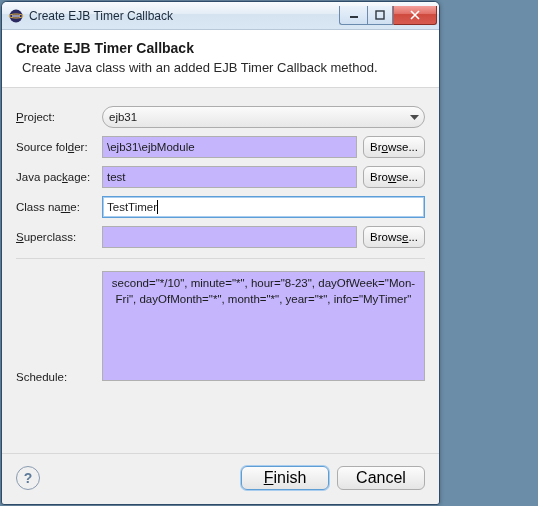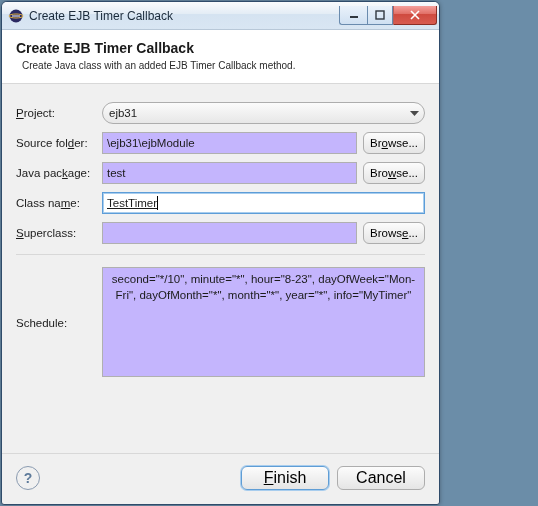--- a/index.html
+++ b/index.html
@@ -9,21 +9,21 @@
   .titlebar .app-icon { width: 16px; height: 16px; margin-right: 5px; }
   .titlebar .title { font-size: 12px; color: #1b2b3b; flex: 1; }
   .winbtns { display: flex; gap: 0; margin-left:auto; }
   .winbtn { height: 19px; border: 1px solid #6a8bae; border-top: none; display:flex; align-items:center; justify-content:center; font-size:11px; background: linear-gradient(to bottom,#eaf2fb,#cfe0f2); }
   .winbtn.min { width: 28px; border-radius: 0 0 0 3px; border-right:none;}
   .winbtn.max { width: 26px; }
   .winbtn.close { width: 44px; border-radius: 0 0 3px 0; background: linear-gradient(to bottom,#f5a09c 0%, #e06e65 45%, #cf4a3f 46%, #d85b50 100%); border-color:#8b2e25; border-left:1px solid #b85c57;}
   .winbtn svg { display:block; }
   .header { background: #fff; padding: 10px 14px 12px 14px; border-bottom: 1px solid #d8d8d8; }
   .header h1 { margin: 0 0 4px 0; font-size: 14px; font-weight: 600; color: #1b1b1b; }
-  .header .sub { font-size: 10px; color: #2a2a2a; margin-left: 6px; }
+  .header .sub { font-size: 13px; color: #2a2a2a; margin-left: 6px; }
   .body { flex:1; padding: 18px 14px 10px 14px; font-size: 11.5px; color:#1b1b1b; }
   .row { display:flex; align-items:center; margin-bottom: 8px; }
   .row .lbl { width: 86px; }
   .row .lbl span { text-decoration: underline; text-decoration-color: #1b1b1b; }
   .row .field { flex:1; }
   .row .btn { margin-left: 6px; }
   input[type=text], select, textarea { width:100%; border:1px solid #b0b0b0; background:#c4b5fd; font: inherit; padding: 2px 4px; color:#1b1b1b; }
   input[type=text] { height: 22px; }
   .focused { border:1px solid #5d9dd8; box-shadow: 0 0 0 1px #a8cdee inset; }
   .select-wrap { position:relative; }
@@ -101,37 +101,37 @@
     </div>
 
     <div class="row">
       <div class="lbl"><span style="text-decoration:none">Java pac</span><span>k</span><span style="text-decoration:none">age:</span></div>
       <div class="field"><input type="text" value="test" style=""></div>
       <button class="btn"><span>Bro</span><span class="ul">w</span><span>se...</span></button>
     </div>
 
     <div class="row">
       <div class="lbl"><span style="text-decoration:none">Class na</span><span>m</span><span style="text-decoration:none">e:</span></div>
-      <div class="field" style="position:relative;text-decoration:underline;">
+      <div class="field" style="position:relative;">
         <div class="focused" style="height:22px; background:#fff; display:flex; align-items:center; padding:0 4px;">
           <span>TestTimer</span>
             <span class="caret"></span>
         </div>
       </div>
     </div>
 
     <div class="row">
       <div class="lbl"><span>S</span><span style="text-decoration:none">uperclass:</span></div>
       <div class="field"><input type="text" value="" style=""></div>
       <button class="btn"><span>Brows</span><span class="ul">e</span><span>...</span></button>
     </div>
 
     <div class="divider"></div>
 
-    <div class="row" style="align-items:center">
+    <div class="row" style="align-items:flex-end">
       <div class="lbl">Schedule:</div>
       <div class="field"><textarea style="">second="*/10", minute="*", hour="8-23", dayOfWeek="Mon-Fri", dayOfMonth="*", month="*", year="*", info="MyTimer"</textarea></div>
     </div>
 
   </div>
 
   <div class="footer">
     <div class="help">
         <span>?</span>
       </div>

